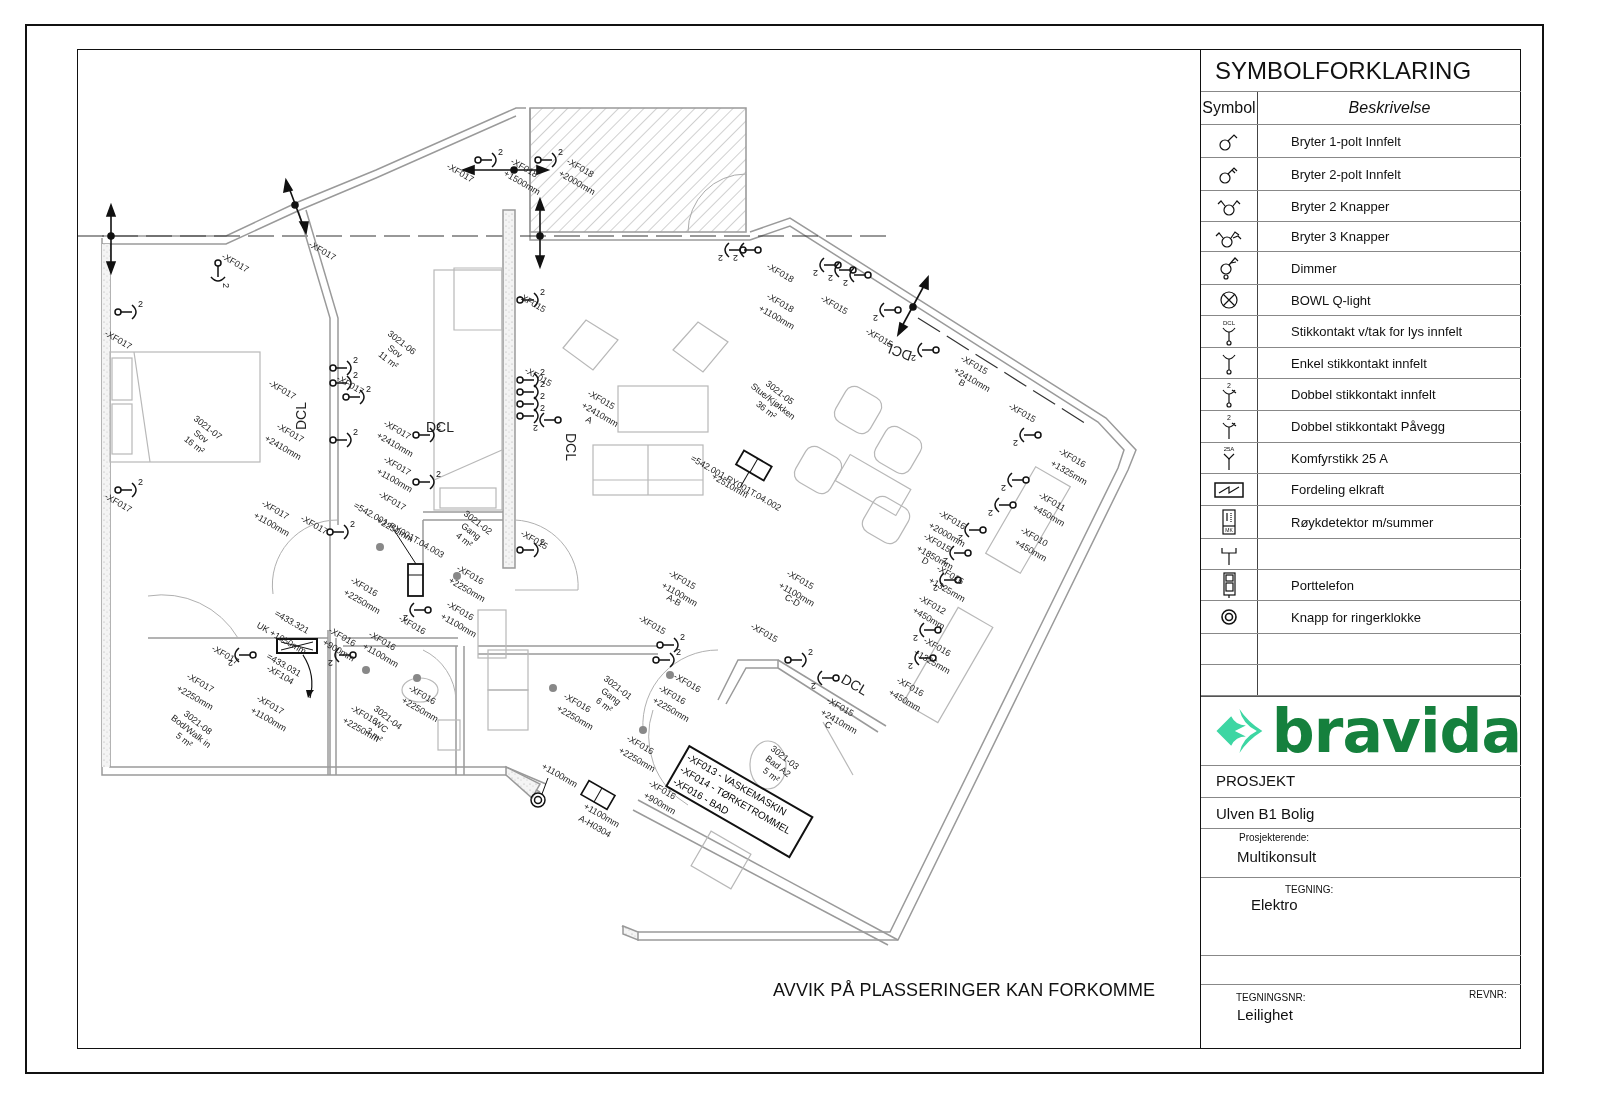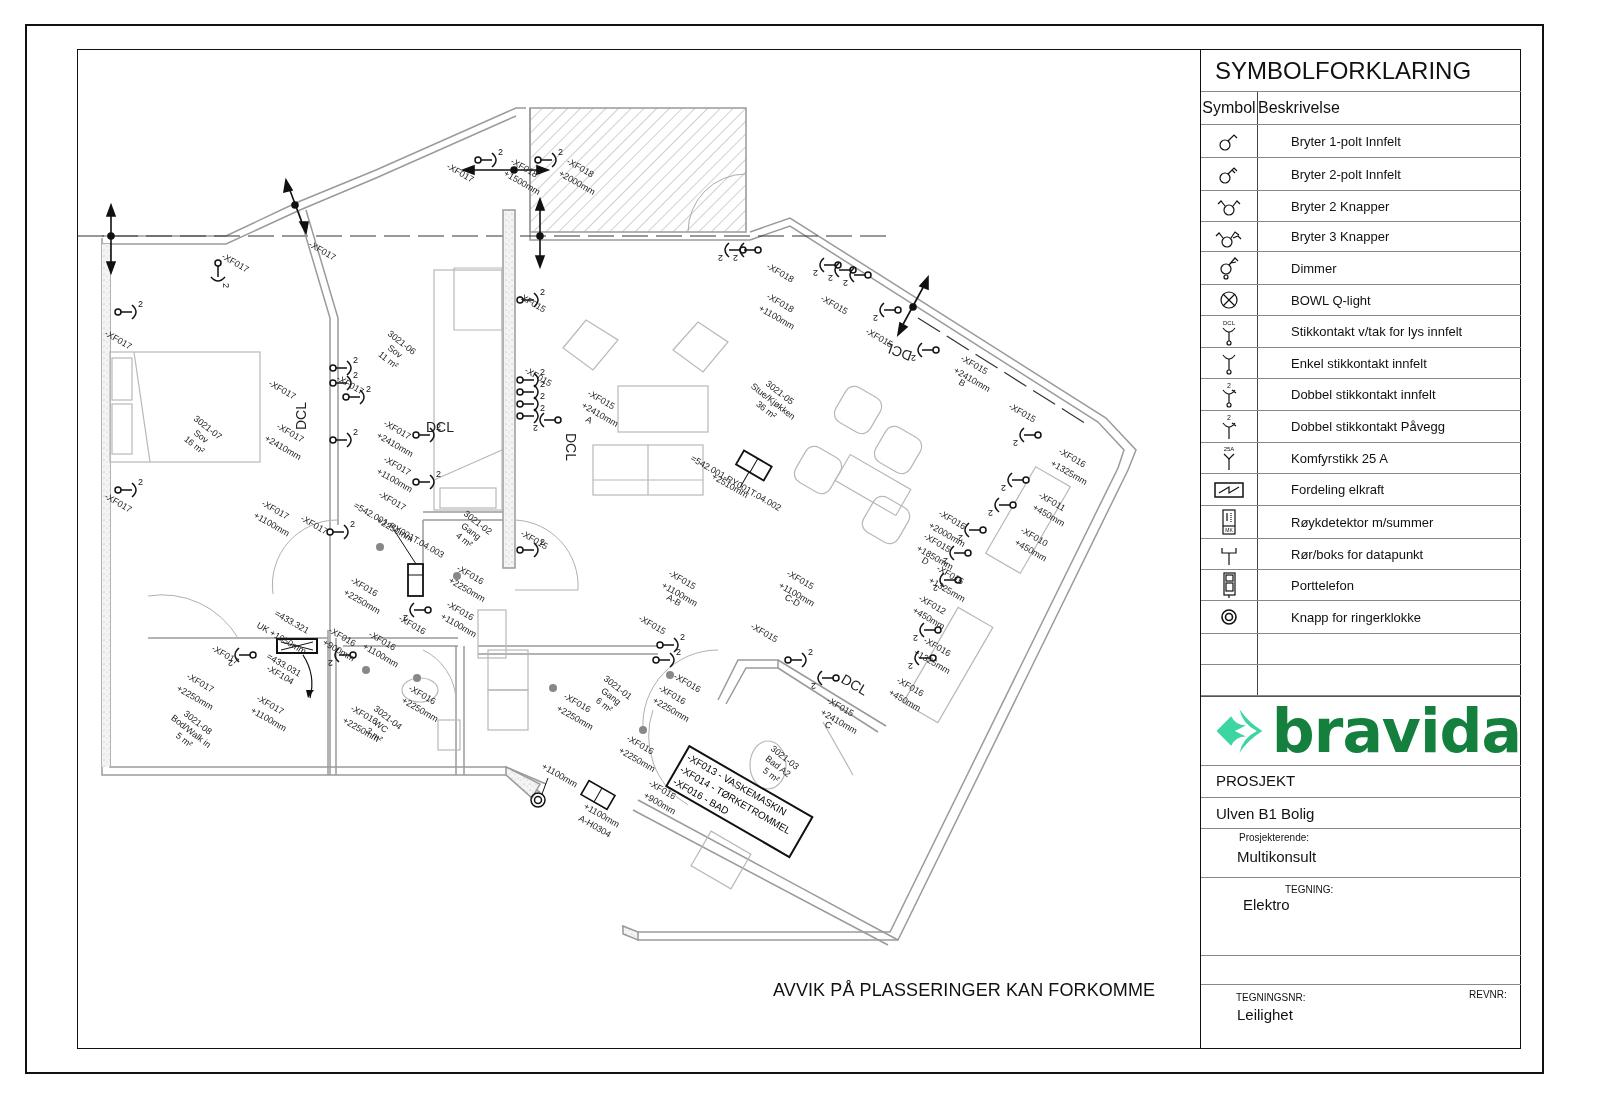--- a/index.html
+++ b/index.html
@@ -6,21 +6,21 @@
   body{width:1600px;height:1116px;position:relative;overflow:hidden;font-family:"Liberation Sans",sans-serif;color:#111;}
   #outer-frame{position:absolute;left:25px;top:24px;width:1519px;height:1050px;border:2px solid #111;box-sizing:border-box;}
   #inner-frame{position:absolute;left:77px;top:49px;width:1444px;height:1000px;border:1.5px solid #111;box-sizing:border-box;}
   #plan{position:absolute;left:78px;top:50px;width:1122px;height:998px;}
   #plan svg{position:absolute;left:0;top:0;}
   #notice{position:absolute;left:773px;top:980px;font-size:18px;letter-spacing:0.1px;white-space:nowrap;}
   #legend{position:absolute;left:1200px;top:49px;width:321px;height:1000px;border-left:1.5px solid #111;box-sizing:border-box;}
   .lg-title{height:42px;line-height:44px;font-size:24px;padding-left:14px;border-bottom:1px solid #888;}
   .lg-head{display:flex;height:32px;border-bottom:1px solid #888;font-size:16px;}
   .lg-head .c1{width:56px;border-right:1px solid #444;text-align:center;line-height:32px;}
-  .lg-head .c2{flex:1;line-height:32px;}
+  .lg-head .c2{flex:1;text-align:center;line-height:32px;font-style:italic;}
   .lg-row{display:flex;border-bottom:1px solid #888;font-size:13px;box-sizing:border-box;}
   .lg-row .c1{width:56px;border-right:1px solid #444;display:flex;align-items:center;justify-content:center;}
   .lg-row .c2{flex:1;padding-left:33px;display:flex;align-items:center;}
   .lg-row svg{display:block;}
   .logo{height:70px;border-top:1px solid #555;border-bottom:1px solid #888;display:flex;align-items:center;padding-left:10px;box-sizing:border-box;}
   .logo-word{font-size:60px;font-weight:bold;color:#15803d;letter-spacing:-1px;line-height:60px;margin-left:4px;font-family:"DejaVu Sans",sans-serif;}
   .tb-row{border-bottom:1px solid #888;box-sizing:border-box;position:relative;}
   .tb-big{font-size:15px;padding-left:15px;}
   .tb-small{font-size:10px;position:absolute;}
   .tb-val{font-size:15px;position:absolute;}
@@ -750,21 +750,20 @@
         </div>
         <div class="c2">Røykdetektor m/summer</div>
       </div>
       <div class="lg-row" style="height: 31px;">
         <div class="c1">
           <svg width="30" height="28" viewBox="0 0 30 28" fill="none" stroke="#111" stroke-width="1.2">
             <path d="M8 8 L8 13 L22 13 L22 8"></path>
             <line x1="15" y1="13" x2="15" y2="25"></line>
           </svg>
         </div>
-        <div class="c2">Rør/boks for datapunkt</div>
       </div>
       <div class="lg-row" style="height: 31px;">
         <div class="c1">
           <svg width="30" height="28" viewBox="0 0 30 28" fill="none" stroke="#111" stroke-width="1.2">
             <rect x="10" y="2" width="11" height="22"></rect>
             <rect x="12" y="4" width="7" height="6"></rect>
             <rect x="12" y="12" width="7" height="8"></rect>
             <line x1="15" y1="24" x2="15" y2="27"></line>
           </svg>
         </div>
@@ -800,21 +799,21 @@
   </div>
   <div class="tb-row tb-big" style="height:31px;line-height:32px;">
     <span>Ulven B1 Bolig</span>
   </div>
   <div class="tb-row" style="height:49px;">
     <span class="tb-small" style="left:38px;top:3px;">Prosjekterende:</span>
     <span class="tb-val" style="left:36px;top:19px;">Multikonsult</span>
   </div>
   <div class="tb-row" style="height:78px;">
     <span class="tb-small" style="left:38px;top:6px;margin-left:46px;">TEGNING:</span>
-    <span class="tb-val" style="left:42px;top:18px;">Elektro</span>
+    <span class="tb-val" style="left:50px;top:18px;">Elektro</span>
   </div>
   <div class="tb-row" style="height:29px;"></div>
   <div class="tb-row" style="height:70px;border-bottom:none;">
     <span class="tb-small" style="left:35px;top:7px;">TEGNINGSNR:</span>
     <span class="tb-val" style="left:36px;top:21px;">Leilighet</span>
     <span class="tb-small" style="left:268px;top:4px;">REVNR:</span>
     <span class="tb-val" style="left:268px;top:21px;"></span>
   </div>
 </div>
 

